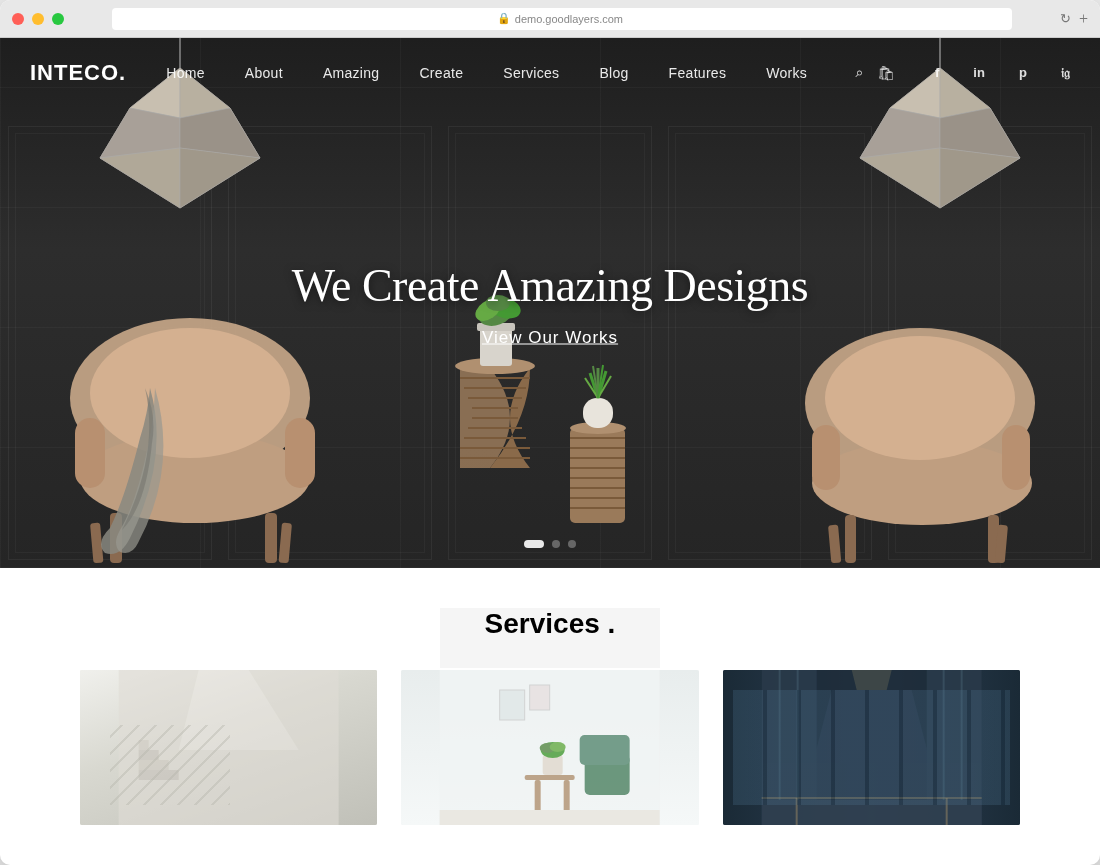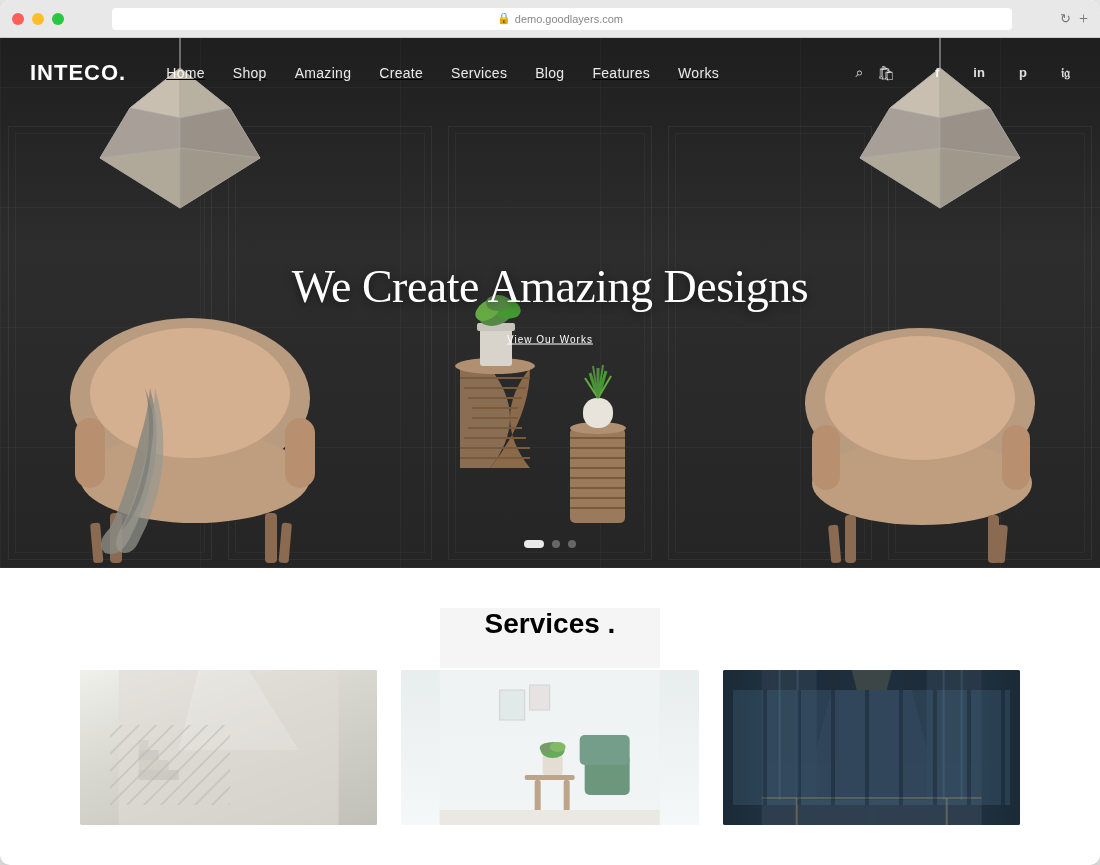--- a/index.html
+++ b/index.html
@@ -153,21 +153,21 @@
       color: #fff;
       letter-spacing: -0.5px;
       margin-bottom: 16px;
       font-family: Georgia, serif;
       text-shadow: 0 2px 8px rgba(0,0,0,0.5);
     }
     .hero-cta {
       display: inline-block;
       color: #fff;
       text-decoration: underline;
-      font-size: 10px;
+      font-size: 17px;
       letter-spacing: 1px;
       font-family: sans-serif;
       cursor: pointer;
     }
 
     
     .slide-indicator {
       position: absolute;
       bottom: 20px;
       left: 50%;
@@ -204,24 +204,23 @@
       color: #fff;
       font-size: 22px;
       font-weight: 700;
       letter-spacing: 1px;
       font-family: sans-serif;
       margin-right: 40px;
       white-space: nowrap;
     }
     .nav-menu {
       display: flex;
-      gap: 28px;
+      gap: 40px;
       list-style: none;
       flex: 1;
-      text-decoration: underline;
     }
     .nav-menu a {
       color: rgba(255,255,255,0.9);
       text-decoration: none;
       font-size: 14px;
       font-family: sans-serif;
       letter-spacing: 0.3px;
     }
     .nav-icons {
       display: flex;
@@ -520,21 +519,21 @@
           <line x1="148" y1="110" x2="161" y2="88" stroke="#66aa44" stroke-width="2"></line>
           <line x1="148" y1="110" x2="143" y2="78" stroke="#558844" stroke-width="2"></line>
           <line x1="148" y1="110" x2="153" y2="77" stroke="#449933" stroke-width="2"></line>
         </svg>
       </div>
 
       <nav class="nav">
         <div class="nav-logo">INTECO.</div>
         <ul class="nav-menu">
           <li><a>Home</a></li>
-          <li><a>Shop</a></li>
+          <li><a>About</a></li>
           <li><a>Amazing</a></li>
           <li><a>Create</a></li>
           <li><a>Services</a></li>
           <li><a>Blog</a></li>
           <li><a>Features</a></li>
           <li><a>Works</a></li>
         </ul>
         <div class="nav-icons">
           <span class="nav-icon">⌕</span>
           <span class="nav-icon">🛍</span>

